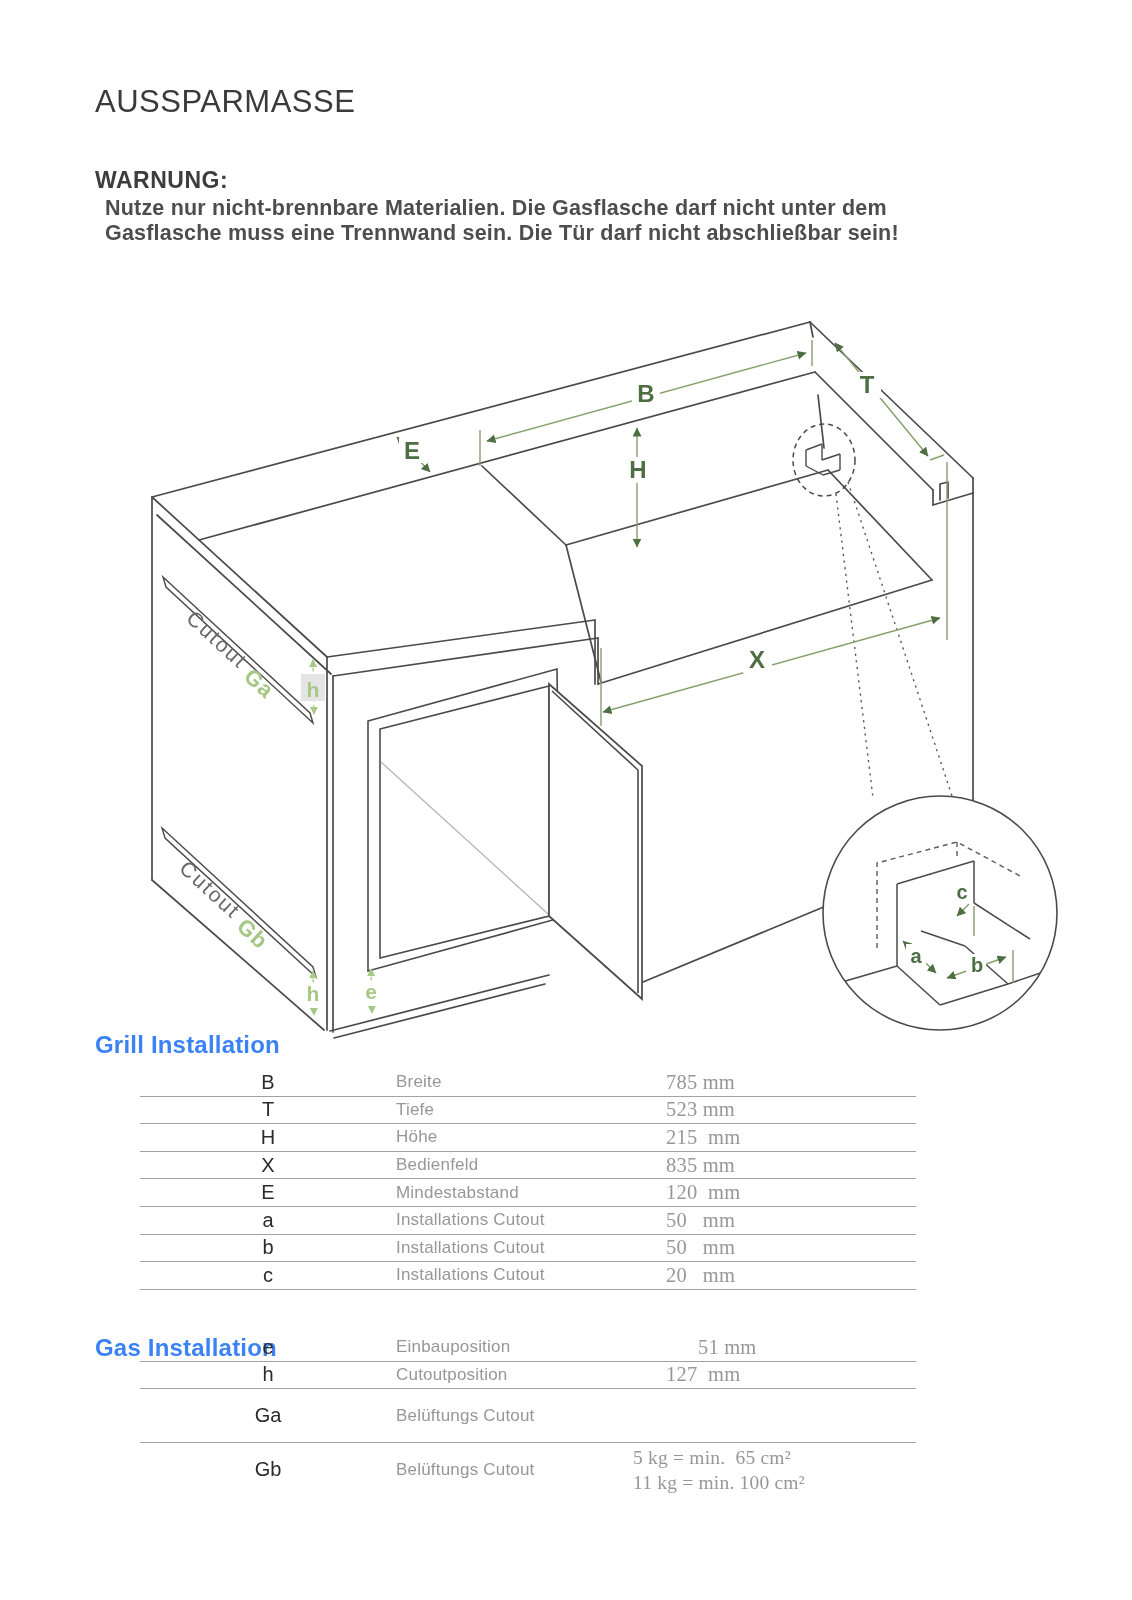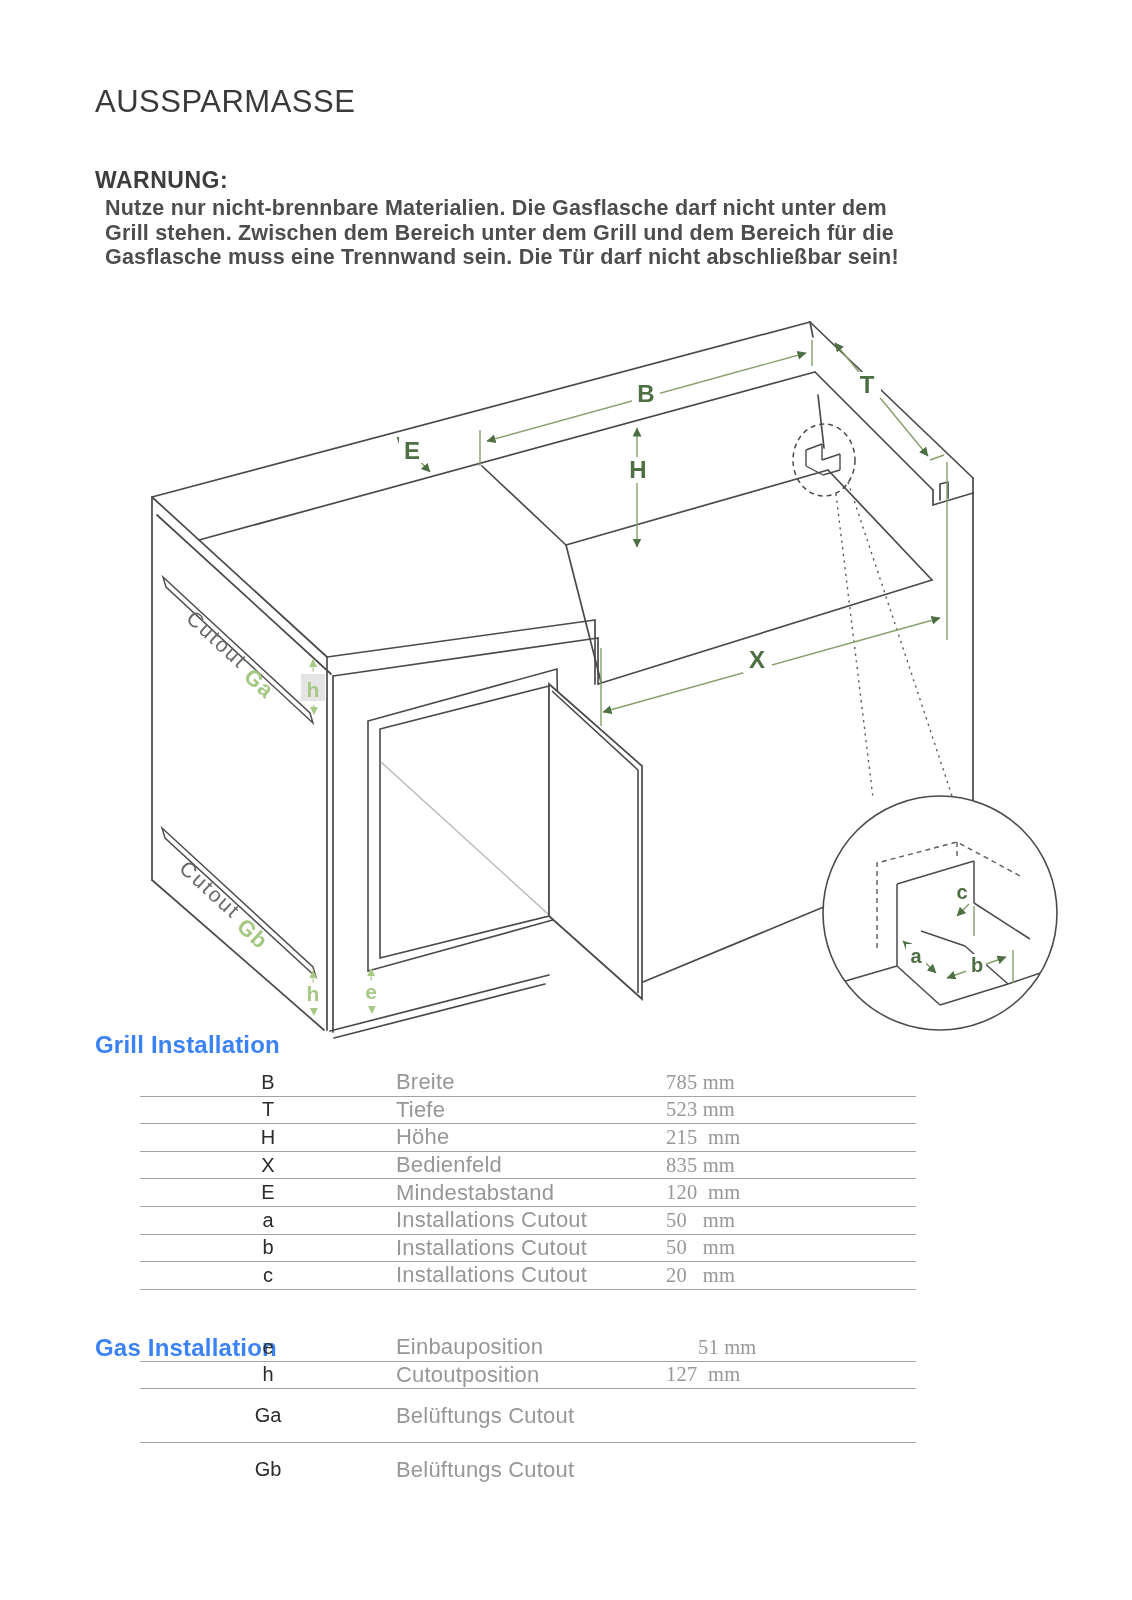--- a/index.html
+++ b/index.html
@@ -15,40 +15,39 @@
   .g-head{left:95px;top:1031px;}
   .gas-head{left:95px;top:1334px;}
   .dtable{left:140px;width:776px;}
   .g-table{top:1069px;}
   .gas-table{top:1334px;}
   .row{display:grid;grid-template-columns:256px 270px 1fr;align-items:center;
        min-height:26.6px;border-bottom:1px solid #a3a3a3;}
   .row.tall{min-height:53px;}
   .row.noline{border-bottom:none;}
   .cl{text-align:center;font-size:20px;font-weight:500;color:#2b2b2b;}
-  .cd{font-size:22px;color:#979797;letter-spacing:.2px;}
+  .cd{font-size:17px;color:#979797;letter-spacing:.2px;}
   .cv{font-size:20.5px;color:#979797;white-space:pre;letter-spacing:.2px;font-family:Liberation Serif, serif;}
   .cv.multi{margin-left:-33px;line-height:25px;font-size:19.5px;}
   text{font-family:"Liberation Sans", sans-serif;}
   .dimlab{font-size:24px;font-weight:600;fill:#4e6e43;text-anchor:middle;}
   .dimlab-sm{font-size:20px;font-weight:600;fill:#4e6e43;text-anchor:middle;}
   .lg-lab{font-size:21px;font-weight:600;fill:#a8c885;text-anchor:middle;}
   .cutout-gray{font-size:21px;fill:#6a6a6a;letter-spacing:2px;}
   .cutout-green{font-size:22px;font-weight:600;fill:#a4c783;letter-spacing:1px;}
 </style>
 </head>
 <body>
 
 <div class="page">
 
   <div class="abs title">AUSSPARMASSE</div>
   <div class="abs warn-h">WARNUNG:</div>
   <div class="abs warn-p" id="warn-lines">
       <div>Nutze nur nicht-brennbare Materialien. Die Gasflasche darf nicht unter dem</div>
-      <div>Grill stehen. Zwischen dem Bereich unter dem Grill und dem Bereich für die</div>
       <div>Gasflasche muss eine Trennwand sein. Die Tür darf nicht abschließbar sein!</div>
     </div>
 
   <svg class="draw" width="1132" height="1600" viewBox="0 0 1132 1600">
     <defs>
       <marker id="mA" markerWidth="10" markerHeight="10" refX="8.5" refY="4.5" orient="auto-start-reverse" markerUnits="userSpaceOnUse">
         <path d="M0,0 L9,4.5 L0,9 Z" fill="#4e6e43"></path>
       </marker>
       <marker id="mL" markerWidth="9" markerHeight="9" refX="7" refY="4" orient="auto-start-reverse" markerUnits="userSpaceOnUse">
         <path d="M0,0 L8,4 L0,8 Z" fill="#a8c885"></path>
@@ -247,16 +246,17 @@
         <span class="cd">Cutoutposition</span>
         <span class="cv">127  mm</span>
       </div>
       <div class="row tall">
         <span class="cl">Ga</span>
         <span class="cd">Belüftungs Cutout</span>
       </div>
       <div class="row tall noline">
         <span class="cl">Gb</span>
         <span class="cd">Belüftungs Cutout</span>
+        <span class="cv multi"><div>5 kg = min.  65 cm²</div><div>11 kg = min. 100 cm²</div></span>
       </div>
     </div>
 
 </div>
 
 </body></html>

